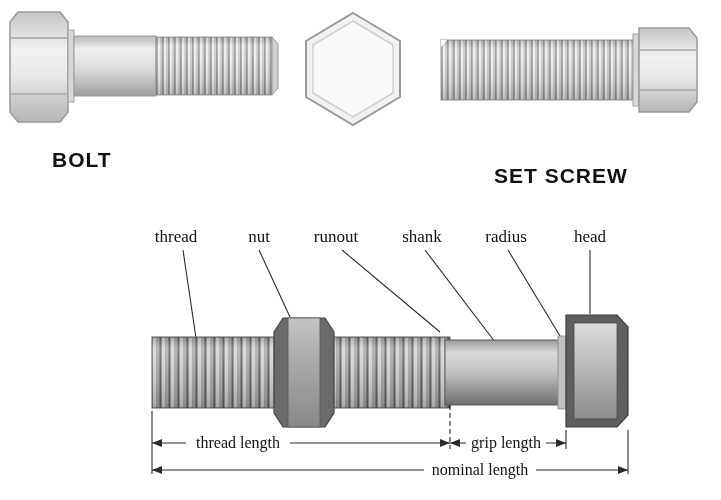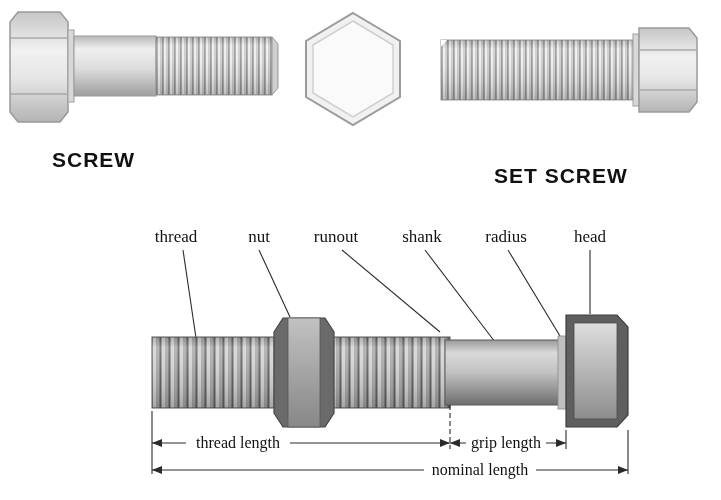--- a/index.html
+++ b/index.html
@@ -105,21 +105,21 @@
       <polygon points="4,18 10,18 4,25" fill="#ffffff" stroke="none"></polygon>
     </g>
     <g>
       <rect x="196" y="12" width="6" height="72" fill="#d8d8d8" stroke="#a0a0a0" stroke-width="1"></rect>
       <polygon points="202,6 252,6 260,16 260,80 252,90 202,90" fill="url(#gradHeadSide)" stroke="#9a9a9a" stroke-width="1.5"></polygon>
       <line x1="202" y1="28" x2="260" y2="28" stroke="#a8a8a8" stroke-width="1.5"></line>
       <line x1="202" y1="68" x2="260" y2="68" stroke="#a8a8a8" stroke-width="1.5"></line>
     </g>
   </svg>
 
-  <div class="abs caption" style="left:52px;top:148px;">SCREW</div>
+  <div class="abs caption" style="left:52px;top:148px;">BOLT</div>
   <div class="abs caption" style="left:494px;top:164px;">SET SCREW</div>
 
 
   <svg class="abs" style="left:0;top:212px;" width="721" height="288" viewBox="0 0 721 288">
 
     <g stroke="#2b2b2b" stroke-width="1.1">
       <line x1="183" y1="38" x2="196" y2="126"></line>
       <line x1="259" y1="38" x2="290" y2="105"></line>
       <line x1="342" y1="38" x2="440" y2="120"></line>
       <line x1="425" y1="38" x2="495" y2="130"></line>

